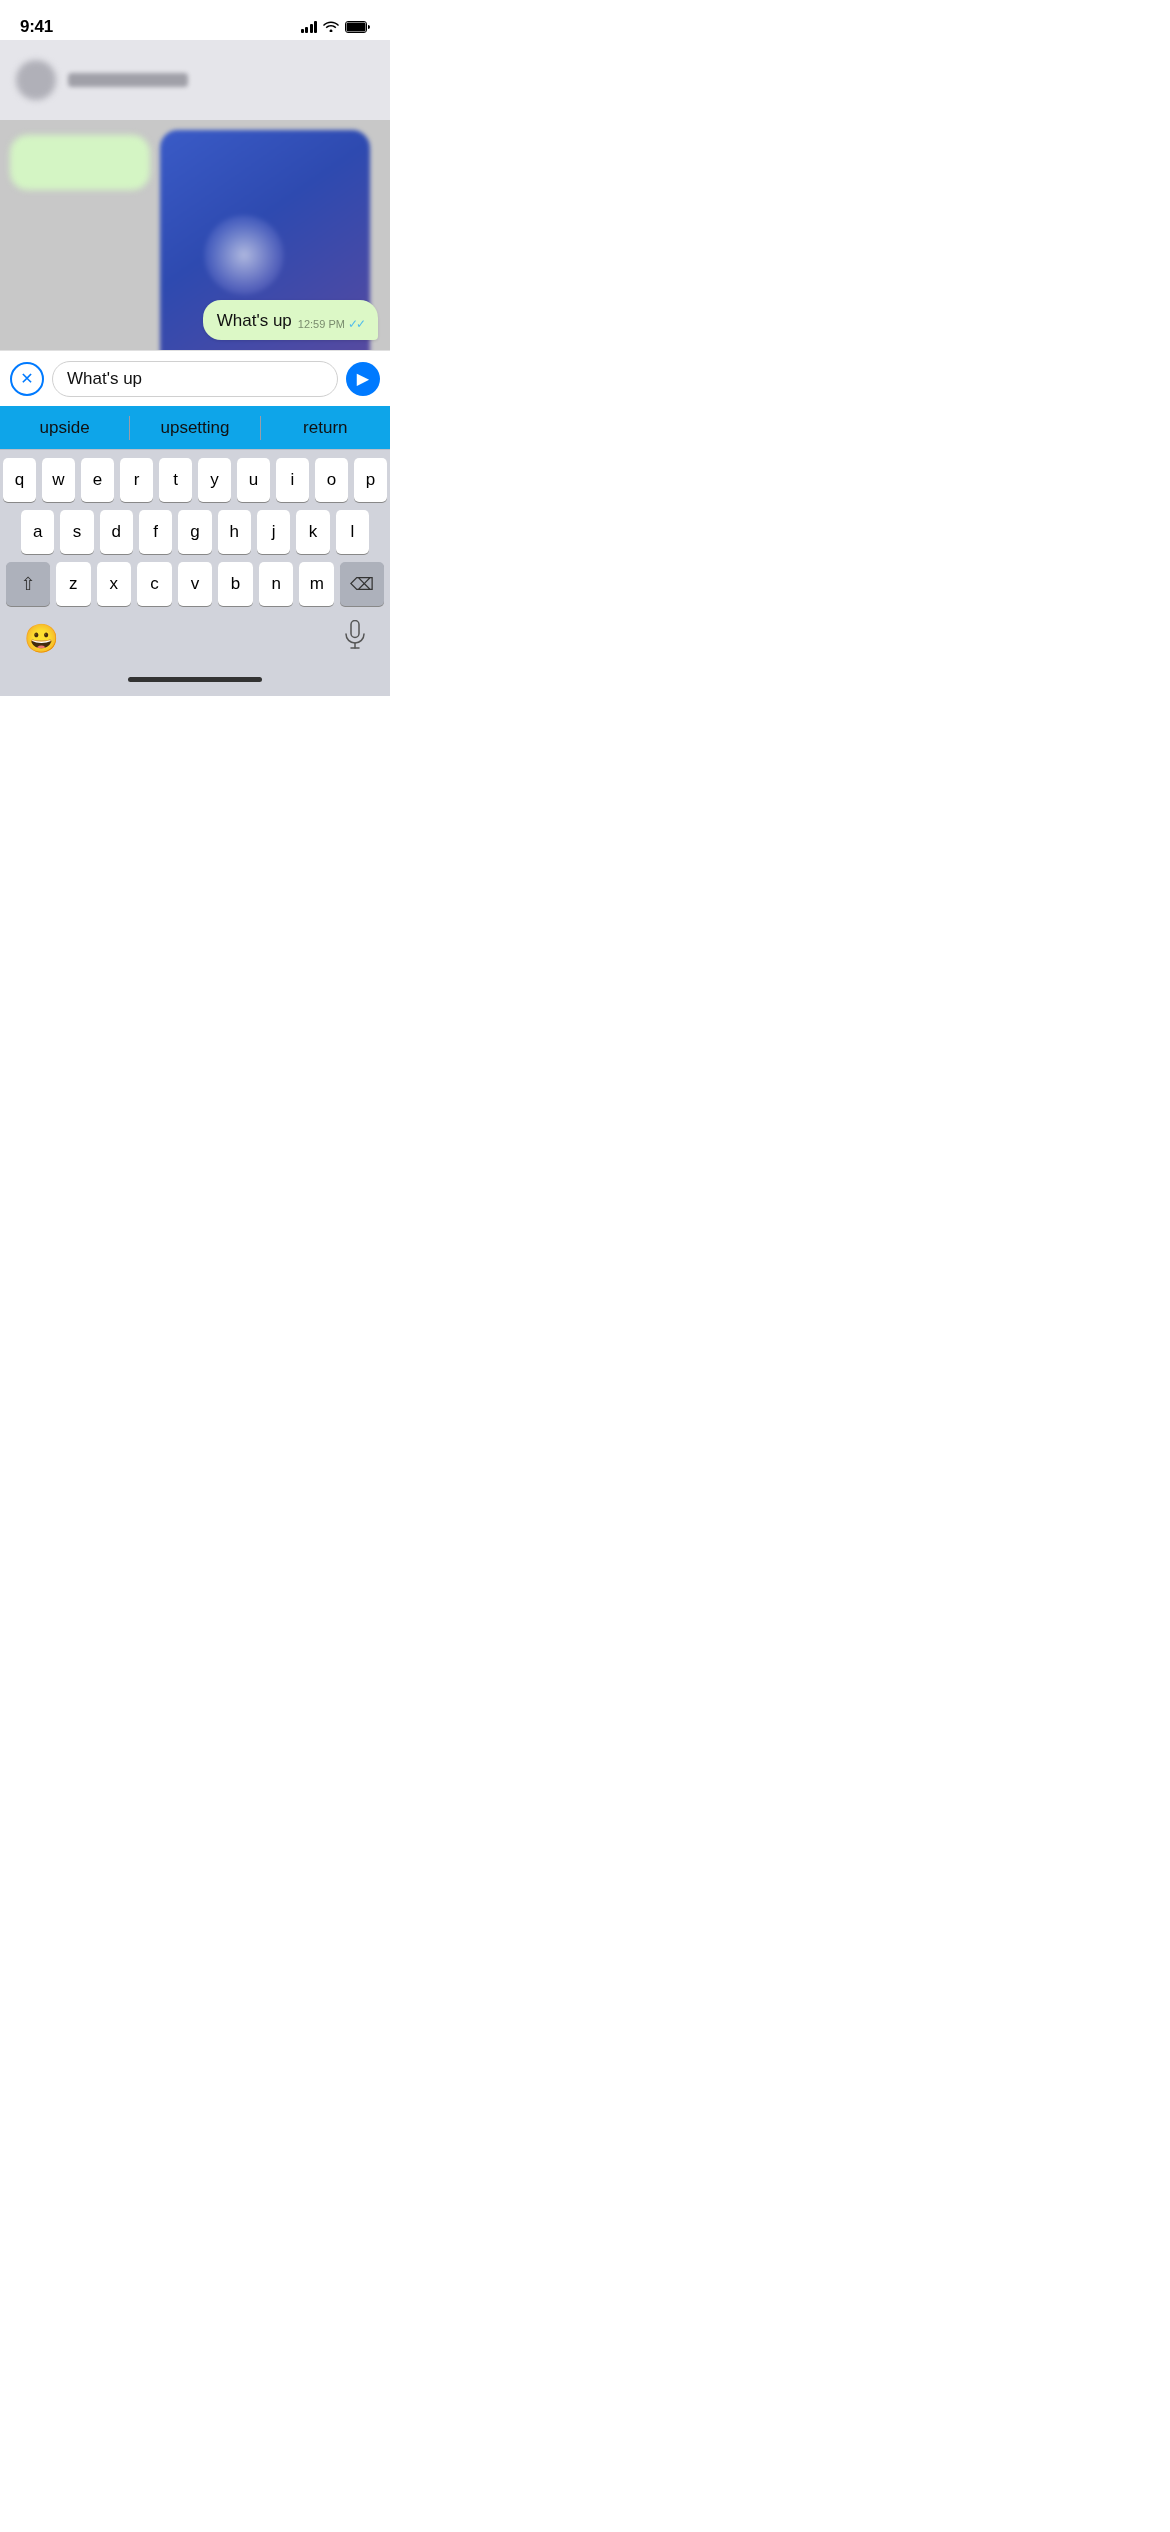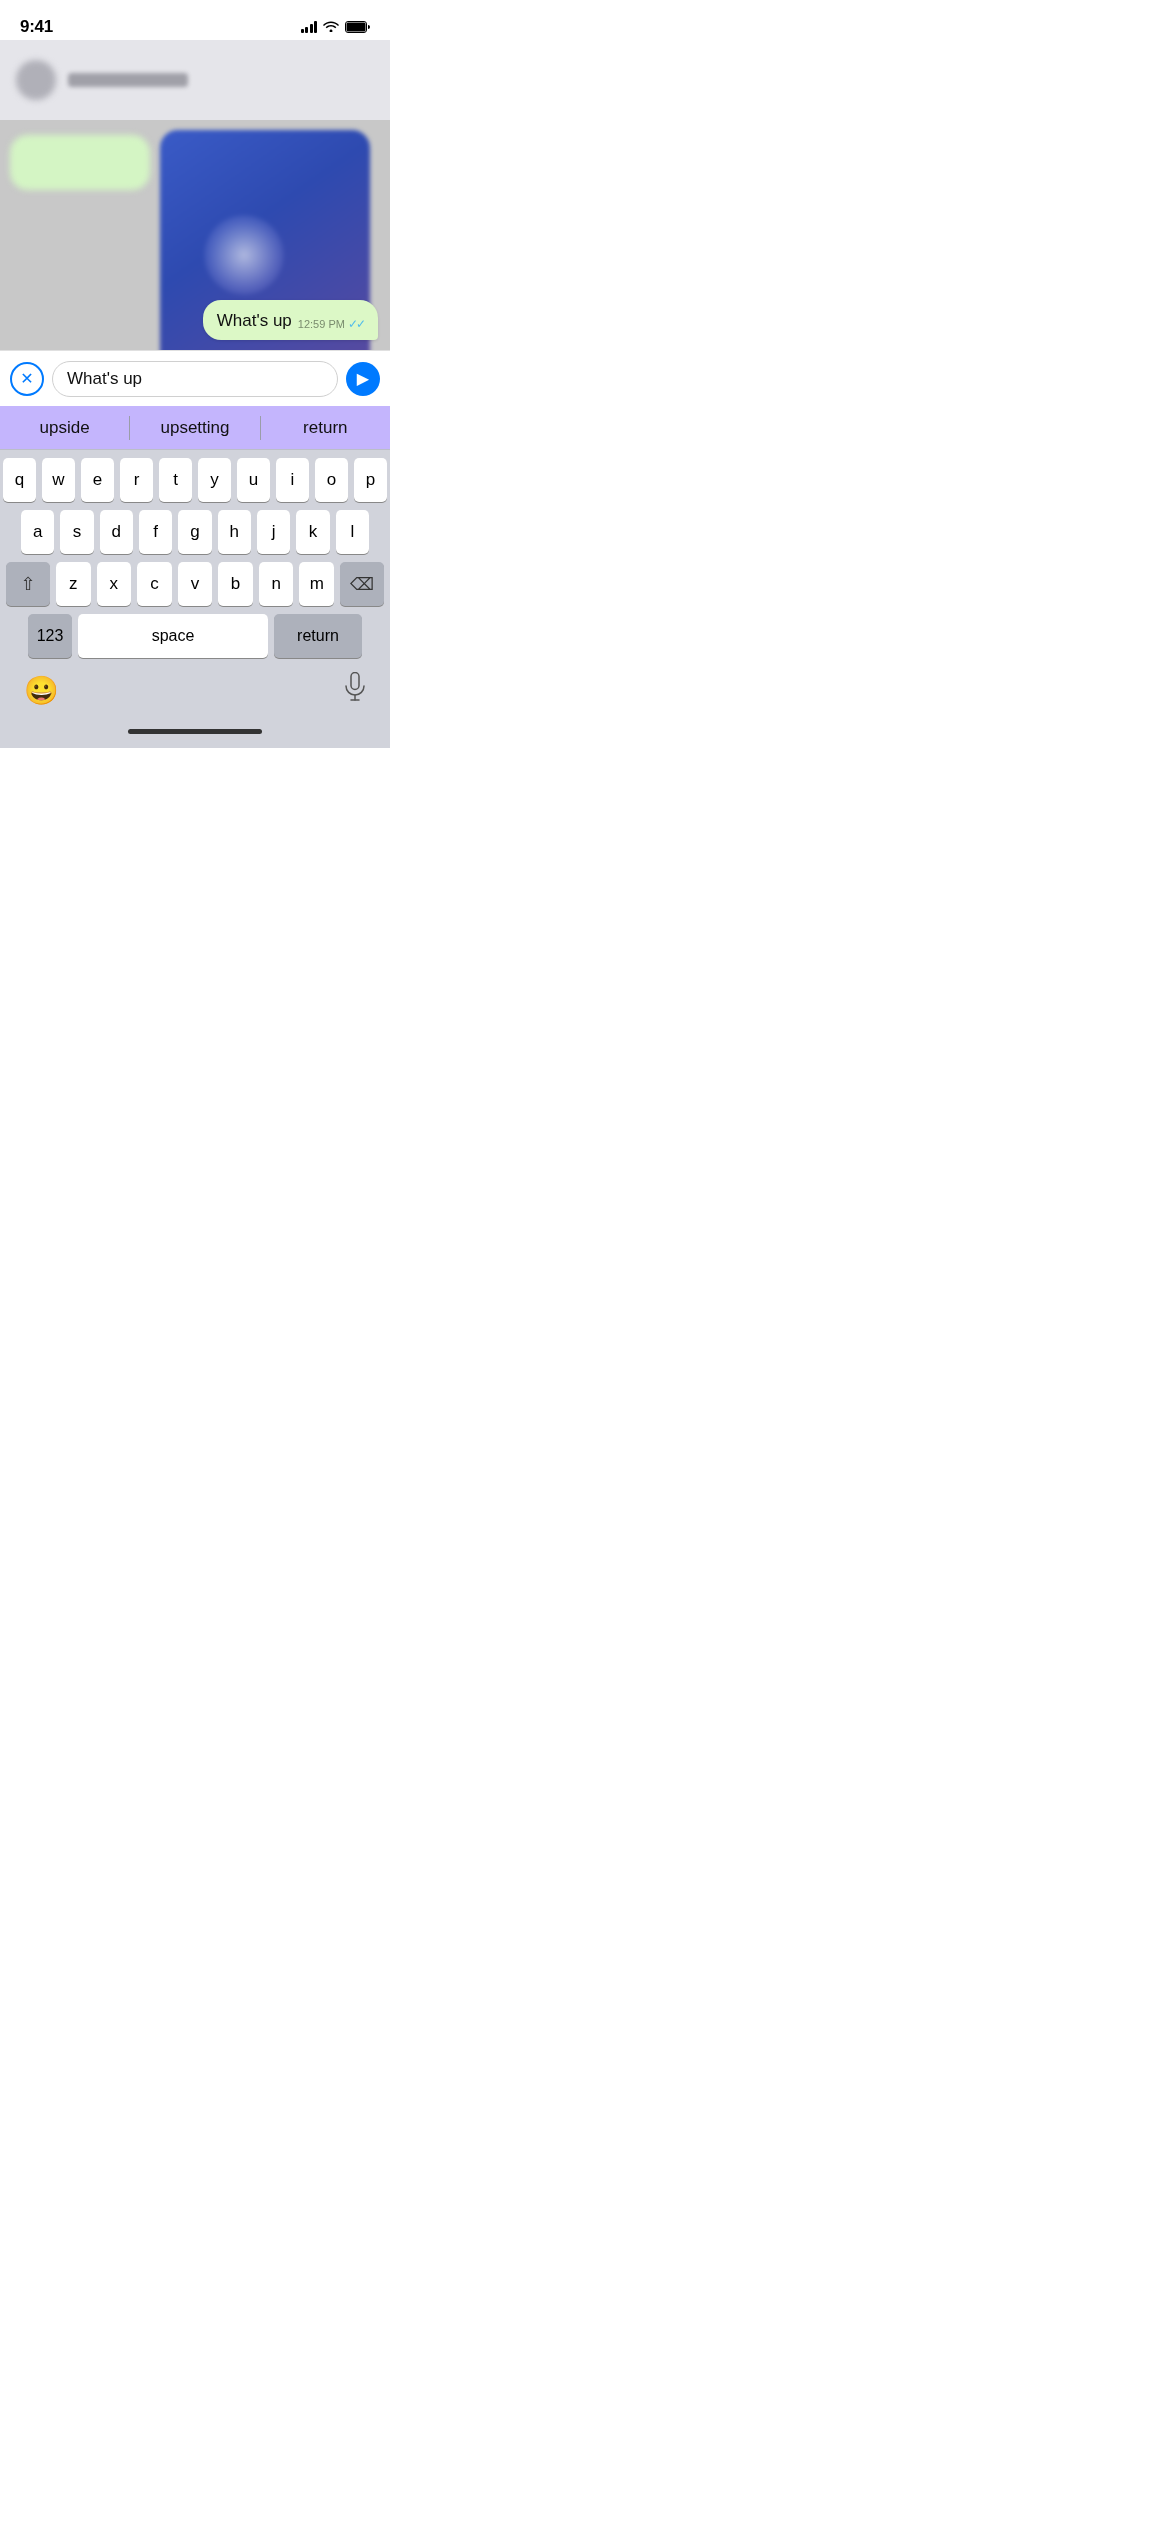--- a/index.html
+++ b/index.html
@@ -233,21 +233,21 @@
       color: #fff;
       font-size: 16px;
       transform: rotate(0deg);
       line-height: 1;
     }
 
     
     .autocomplete-bar {
       display: flex;
       align-items: center;
-      background: #c4b5fd;
+      background: #0ea5e9;
       height: 44px;
       border-bottom: 1px solid #bbbec8;
     }
     .autocomplete-item {
       flex: 1;
       display: flex;
       align-items: center;
       justify-content: center;
       height: 100%;
       font-size: 17px;
@@ -487,31 +487,20 @@
     <div class="key">c</div>
     <div class="key">v</div>
     <div class="key">b</div>
     <div class="key active-n">n</div>
     <div class="key">m</div>
     <div class="key dark wide">
       <span class="delete-icon">⌫</span>
     </div>
   </div>
 
-  <div class="key-row row-bottom">
-    <div class="key dark num-key">
-      <span>123</span>
-    </div>
-    <div class="key space-key">
-      <span>space</span>
-    </div>
-    <div class="key dark return-key">
-      <span>return</span>
-    </div>
-  </div>
 </div>
 
 <div class="bottom-bar">
   <span class="emoji-btn">😀</span>
   <span class="mic-btn">
     <svg width="22" height="30" viewBox="0 0 22 30" fill="none" xmlns="http://www.w3.org/2000/svg">
       <rect x="7" y="0.5" width="8" height="17" rx="4" stroke="#555" stroke-width="1.5" fill="none"></rect>
       <path d="M2 14c0 5 4 9 9 9s9-4 9-9" stroke="#555" stroke-width="1.5" stroke-linecap="round" fill="none"></path>
       <line x1="11" y1="23" x2="11" y2="28" stroke="#555" stroke-width="1.5" stroke-linecap="round"></line>
       <line x1="7" y1="28" x2="15" y2="28" stroke="#555" stroke-width="1.5" stroke-linecap="round"></line>

